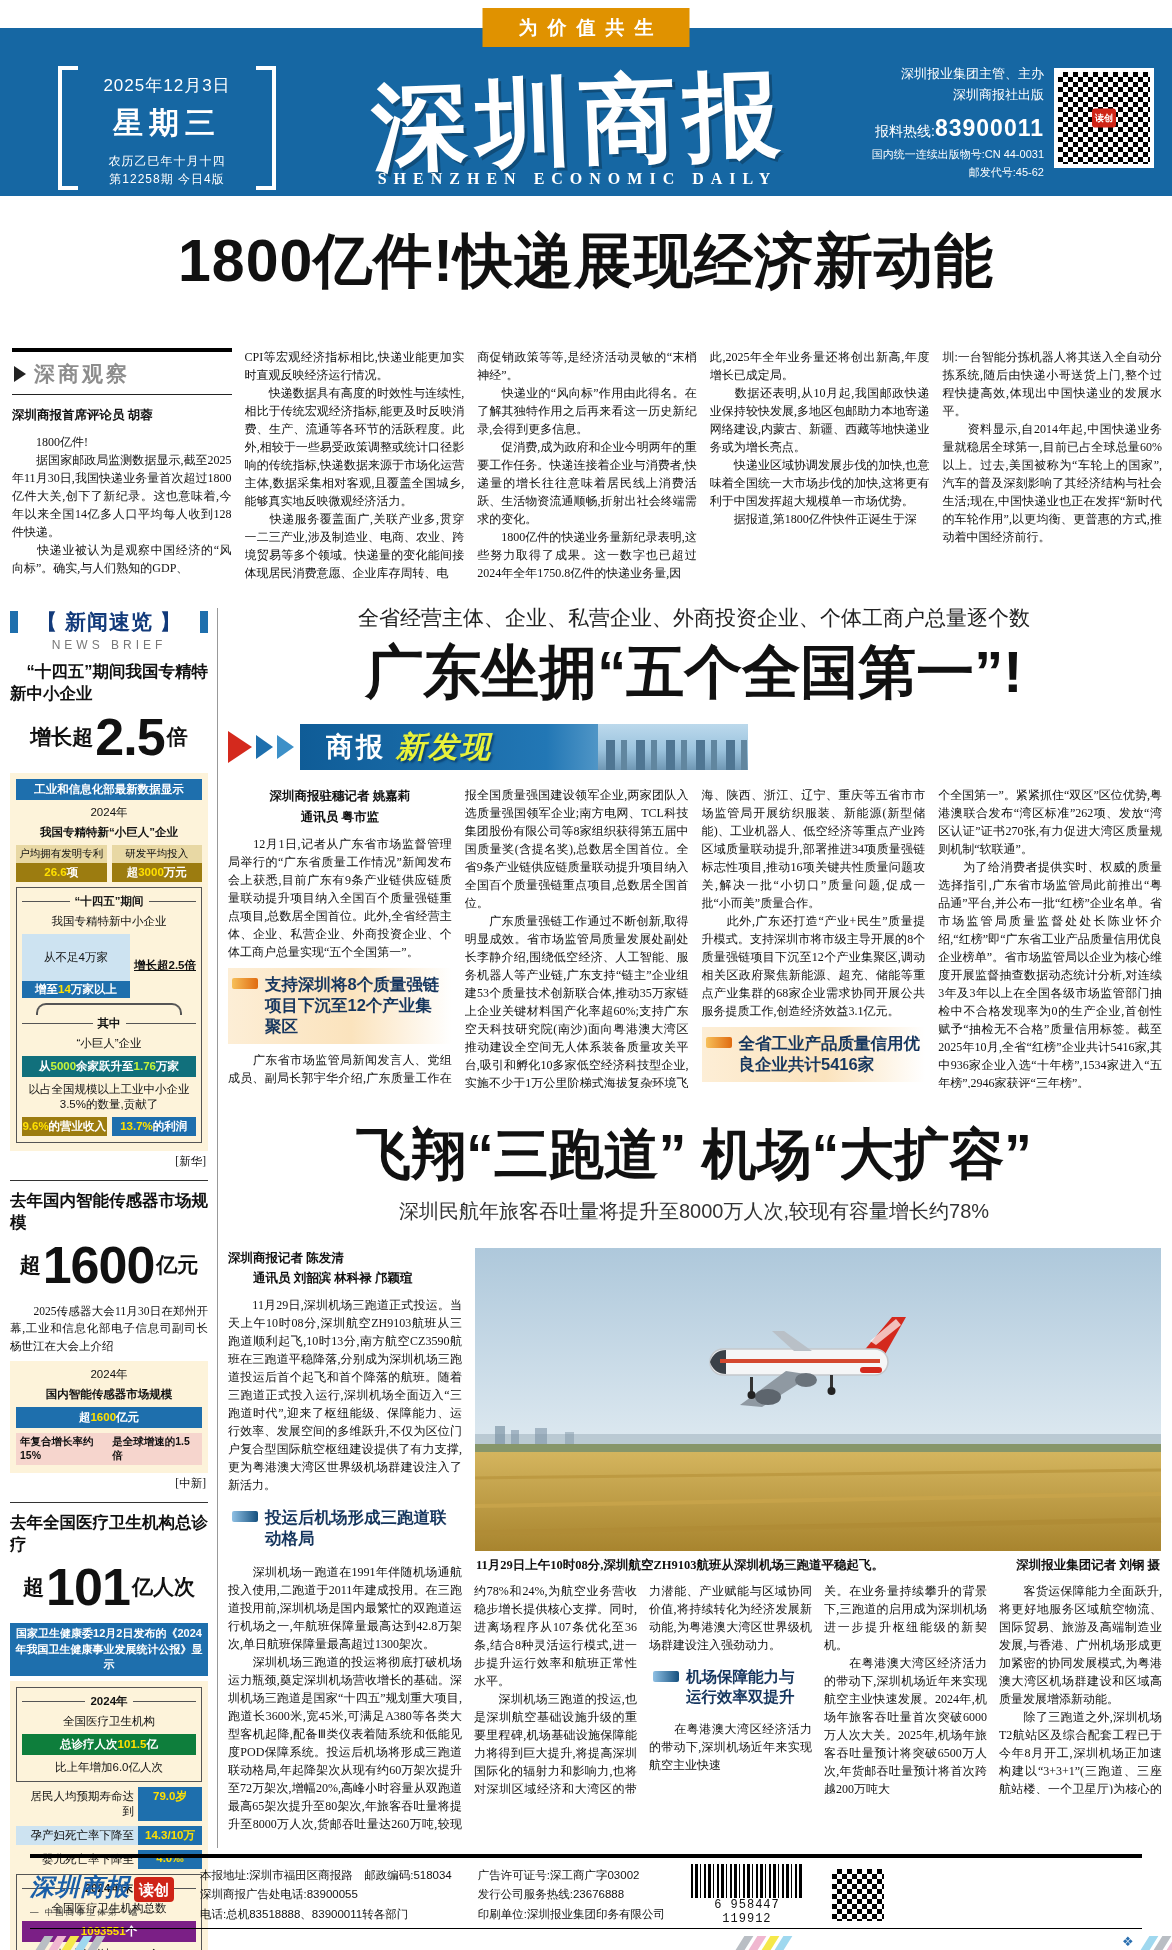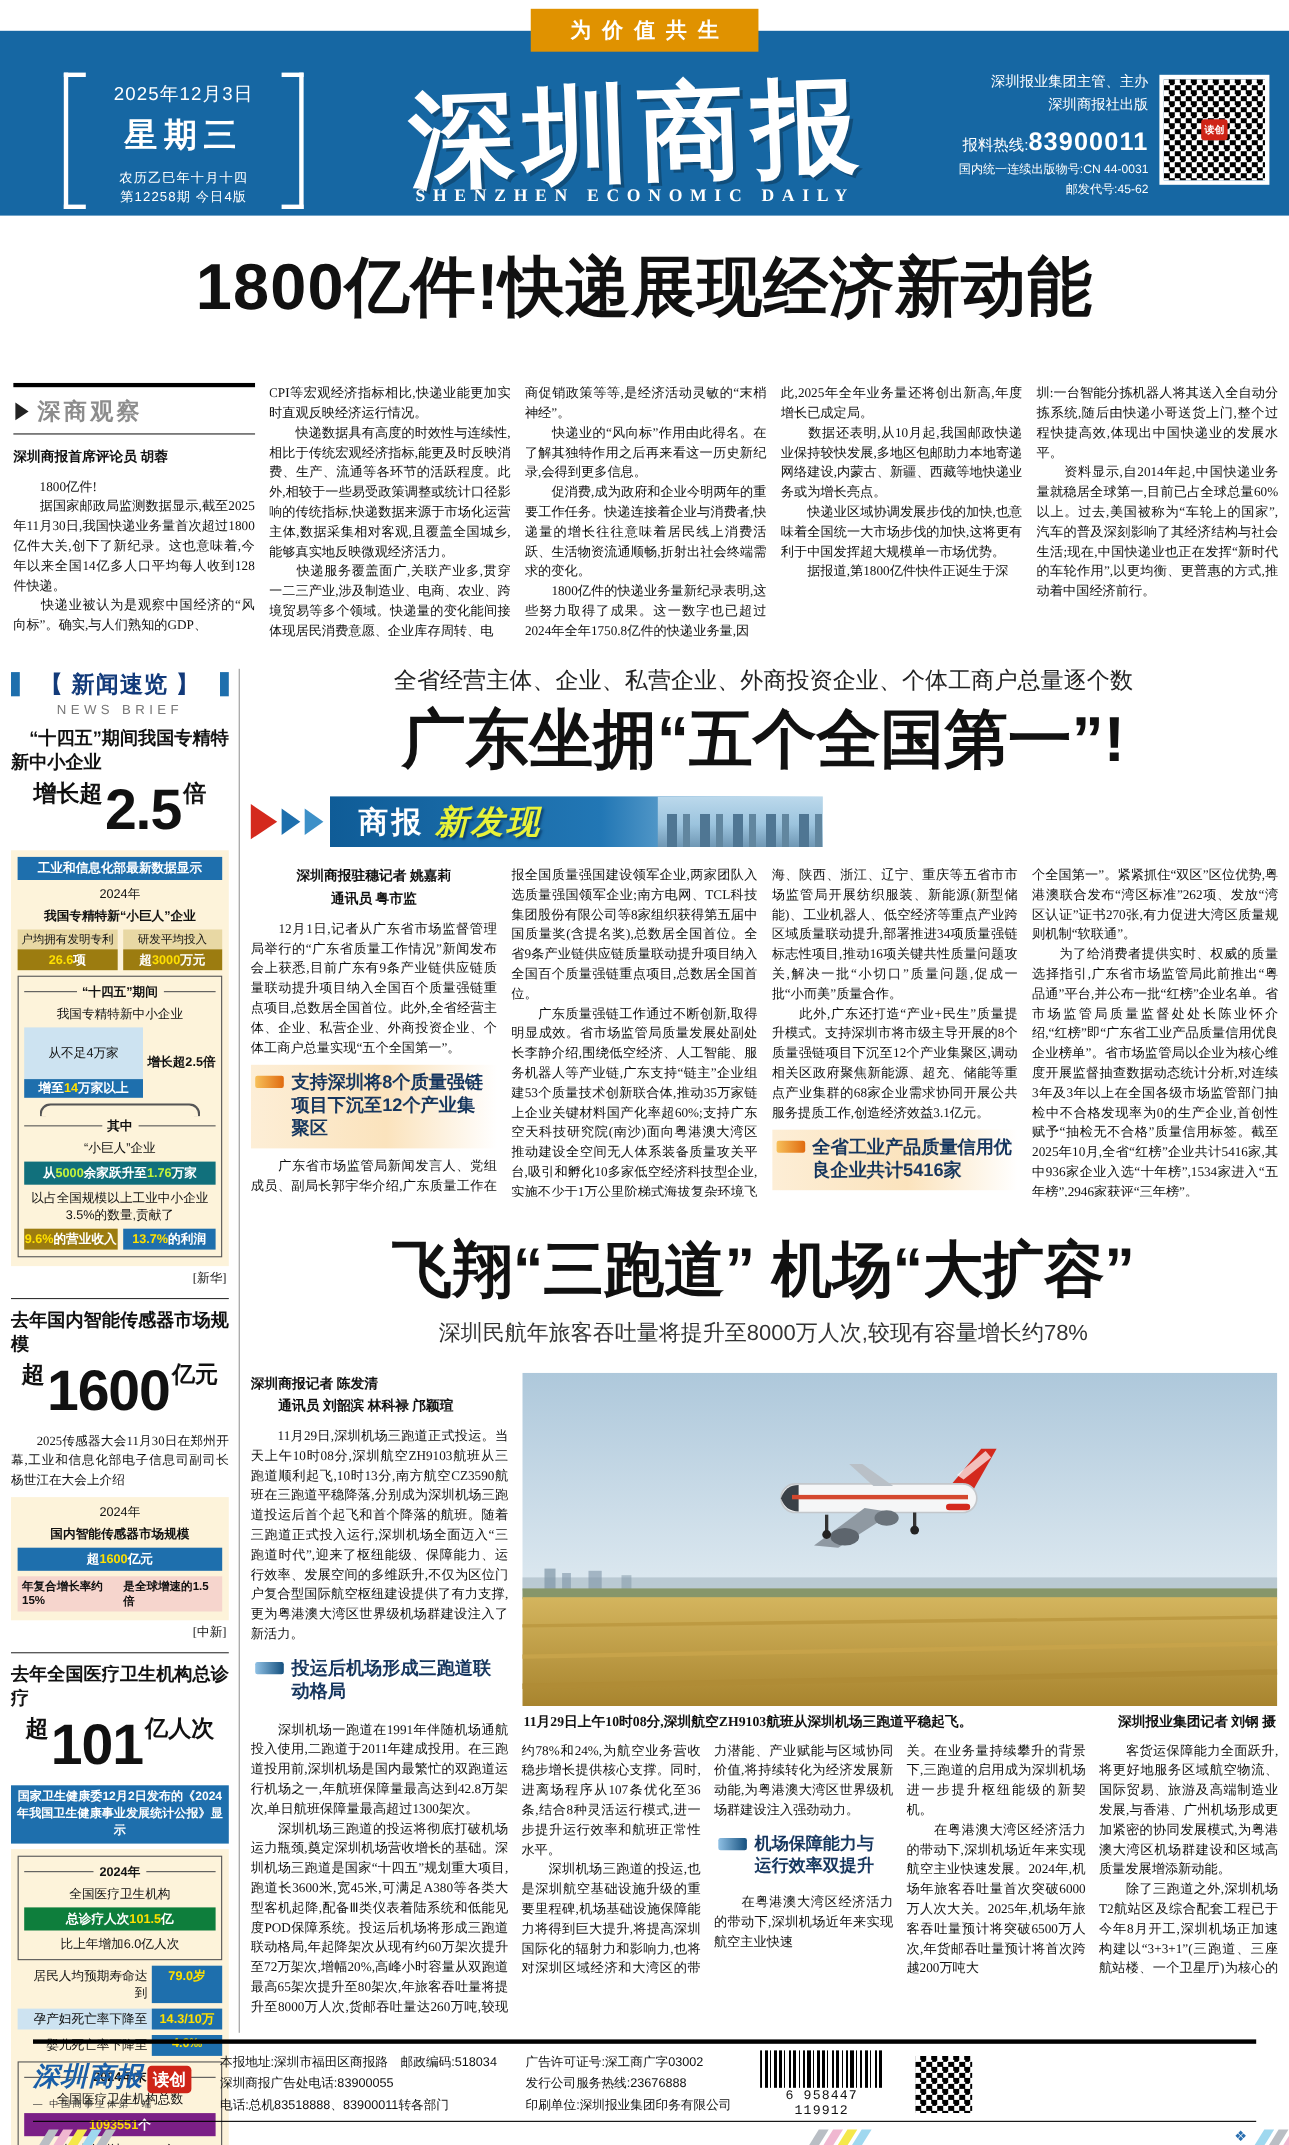--- a/index.html
+++ b/index.html
@@ -87,41 +87,41 @@
            font-family:"Liberation Serif",serif;font-size:12.5px;font-weight:bold;}
   .ap-cols{display:flex;gap:12px;height:212px;overflow:hidden;}
 
   
   .sb{top:608px;left:10px;width:198px;height:1240px;display:flex;flex-direction:column;font-size:11.5px;}
   .sb-band{display:flex;align-items:center;gap:18px;}
   .sb-band .blk{flex:1;height:22px;background:#1e6fad;}
   .sb-band .t{font-size:21px;font-weight:900;color:#123a7a;letter-spacing:1px;white-space:nowrap;}
   .sb-en{text-align:center;color:#777;font-size:12px;letter-spacing:4px;margin:2px 0 8px;}
   .sb-title{font-weight:900;font-size:16.5px;line-height:1.35;white-space:pre-line;}
-  .bigrow{display:flex;align-items:flex-start;justify-content:center;font-weight:900;margin:2px 0 6px;}
+  .bigrow{display:flex;align-items:center;justify-content:center;font-weight:900;margin:2px 0 6px;}
   .bigrow .s{font-size:21px;}
   .bigrow .n{font-size:52px;letter-spacing:-1px;padding:0 2px;}
   .crm{background:#fdf3da;padding:6px 6px 8px;display:flex;flex-direction:column;gap:5px;}
   .bluebar{background:#1e6fad;color:#fff;font-weight:bold;text-align:center;padding:3px 2px;}
   .cline{text-align:center;}
   .cline.b{font-weight:bold;}
   .statrow{display:flex;gap:5px;}
   .stat{flex:1;text-align:center;}
   .stat .lab{background:#e8d8a4;padding:2px 0;font-size:10.5px;}
   .stat .val{background:#9c7c10;color:#fff;font-weight:bold;padding:2px 0;}
   .yel{color:#ffe000;font-weight:900;}
   .grnv{color:#c6f53a;font-weight:900;}
   .fbox{border:1.5px solid #555;padding:6px 5px;display:flex;flex-direction:column;gap:5px;}
   .legend{display:flex;align-items:center;gap:5px;font-weight:bold;white-space:nowrap;}
   .legend::before,.legend::after{content:"";flex:1;border-top:1.5px solid #555;}
   .growrow{display:flex;align-items:center;gap:4px;}
   .stack{flex:1;}
   .stack .a{background:#cde3f1;text-align:center;padding:16px 0;}
   .stack .b{background:#1e6fad;color:#fff;text-align:center;font-weight:bold;padding:1px 0;}
-  .growtxt{font-weight:bold;white-space:nowrap;}
+  .growtxt{font-weight:bold;white-space:nowrap;text-decoration:underline;}
   .arc{height:10px;border:2px solid #555;border-bottom:none;border-radius:10px 10px 0 0;margin:0 14px -4px;}
   .tealbar{background:#11707c;color:#fff;font-weight:bold;text-align:center;padding:3px 0;}
   .chiprow{display:flex;gap:5px;}
   .chip{flex:1;text-align:center;color:#fff;font-weight:bold;padding:2px 0;}
   .chip.gold{background:#9c7c10;}
   .chip.blue{background:#1e6fad;}
   .src{text-align:right;font-family:"Liberation Serif",serif;font-size:11.5px;margin:3px 2px 5px;}
   .sb-div{border-top:1px solid #333;margin:6px 0 8px;}
   .sb-intro{font-family:"Liberation Serif",serif;font-size:11.5px;line-height:1.5;text-align:justify;white-space:pre-line;margin:2px 0 6px;}
   .pinkrow{background:#f6d5cd;display:flex;justify-content:space-between;padding:2px 4px;font-weight:bold;font-size:10.5px;}

